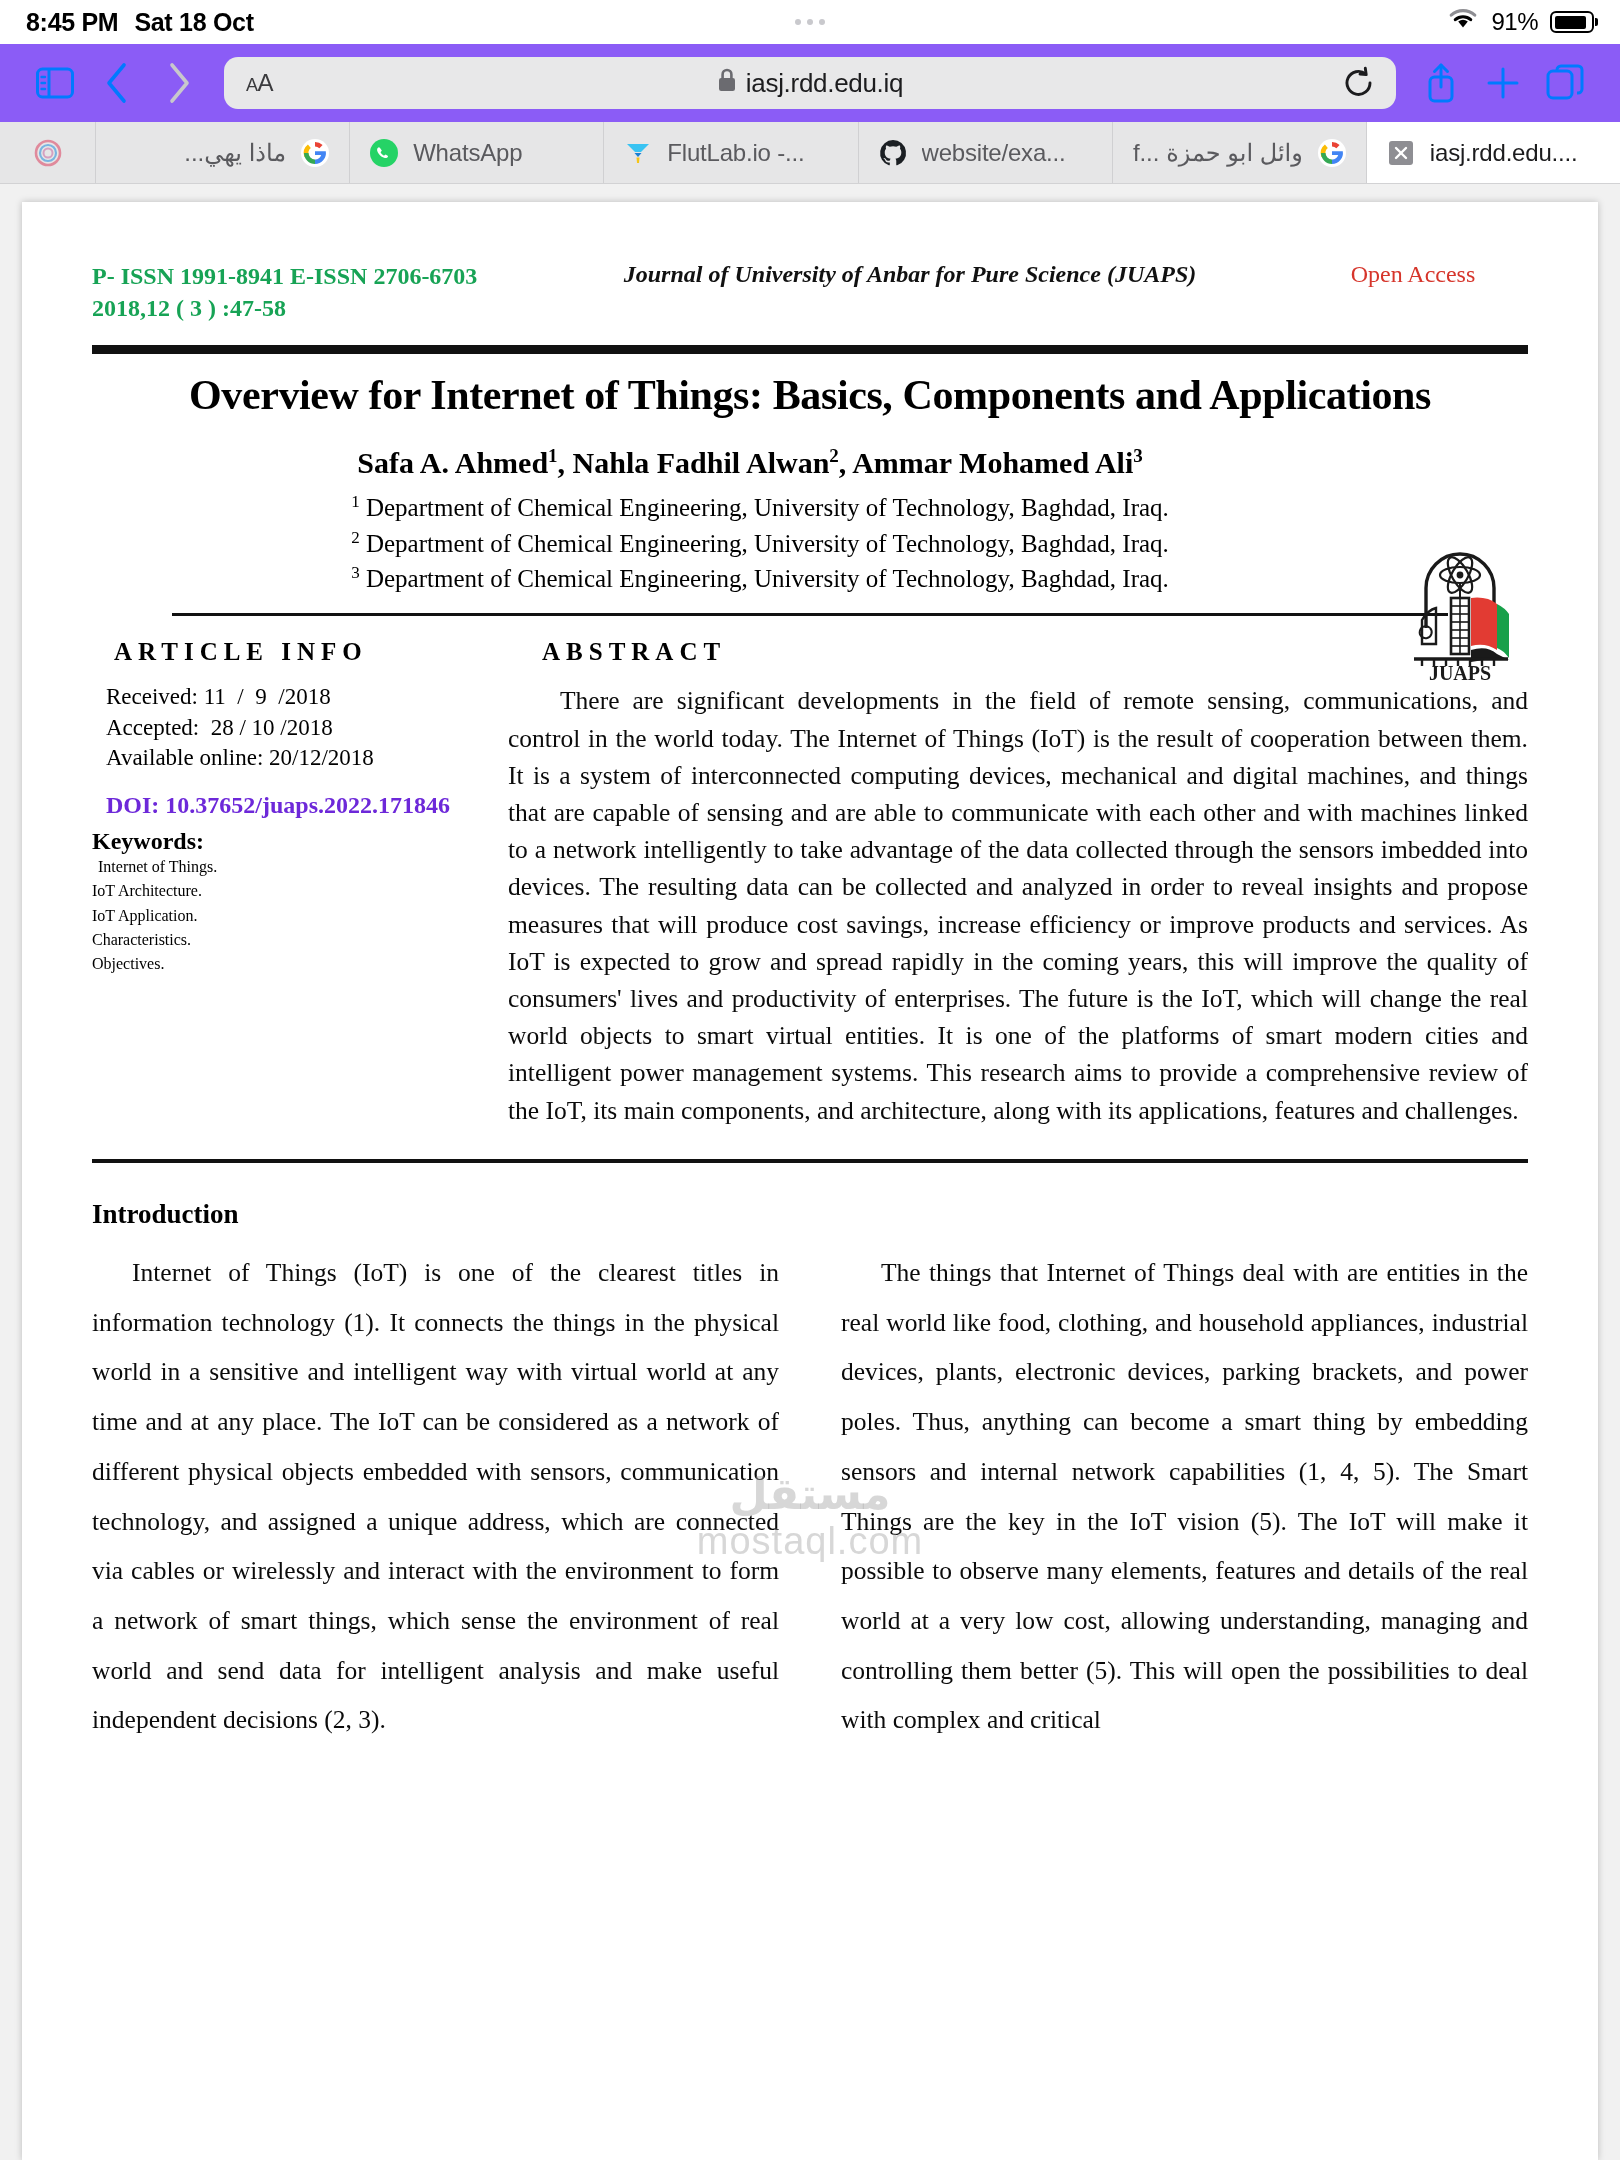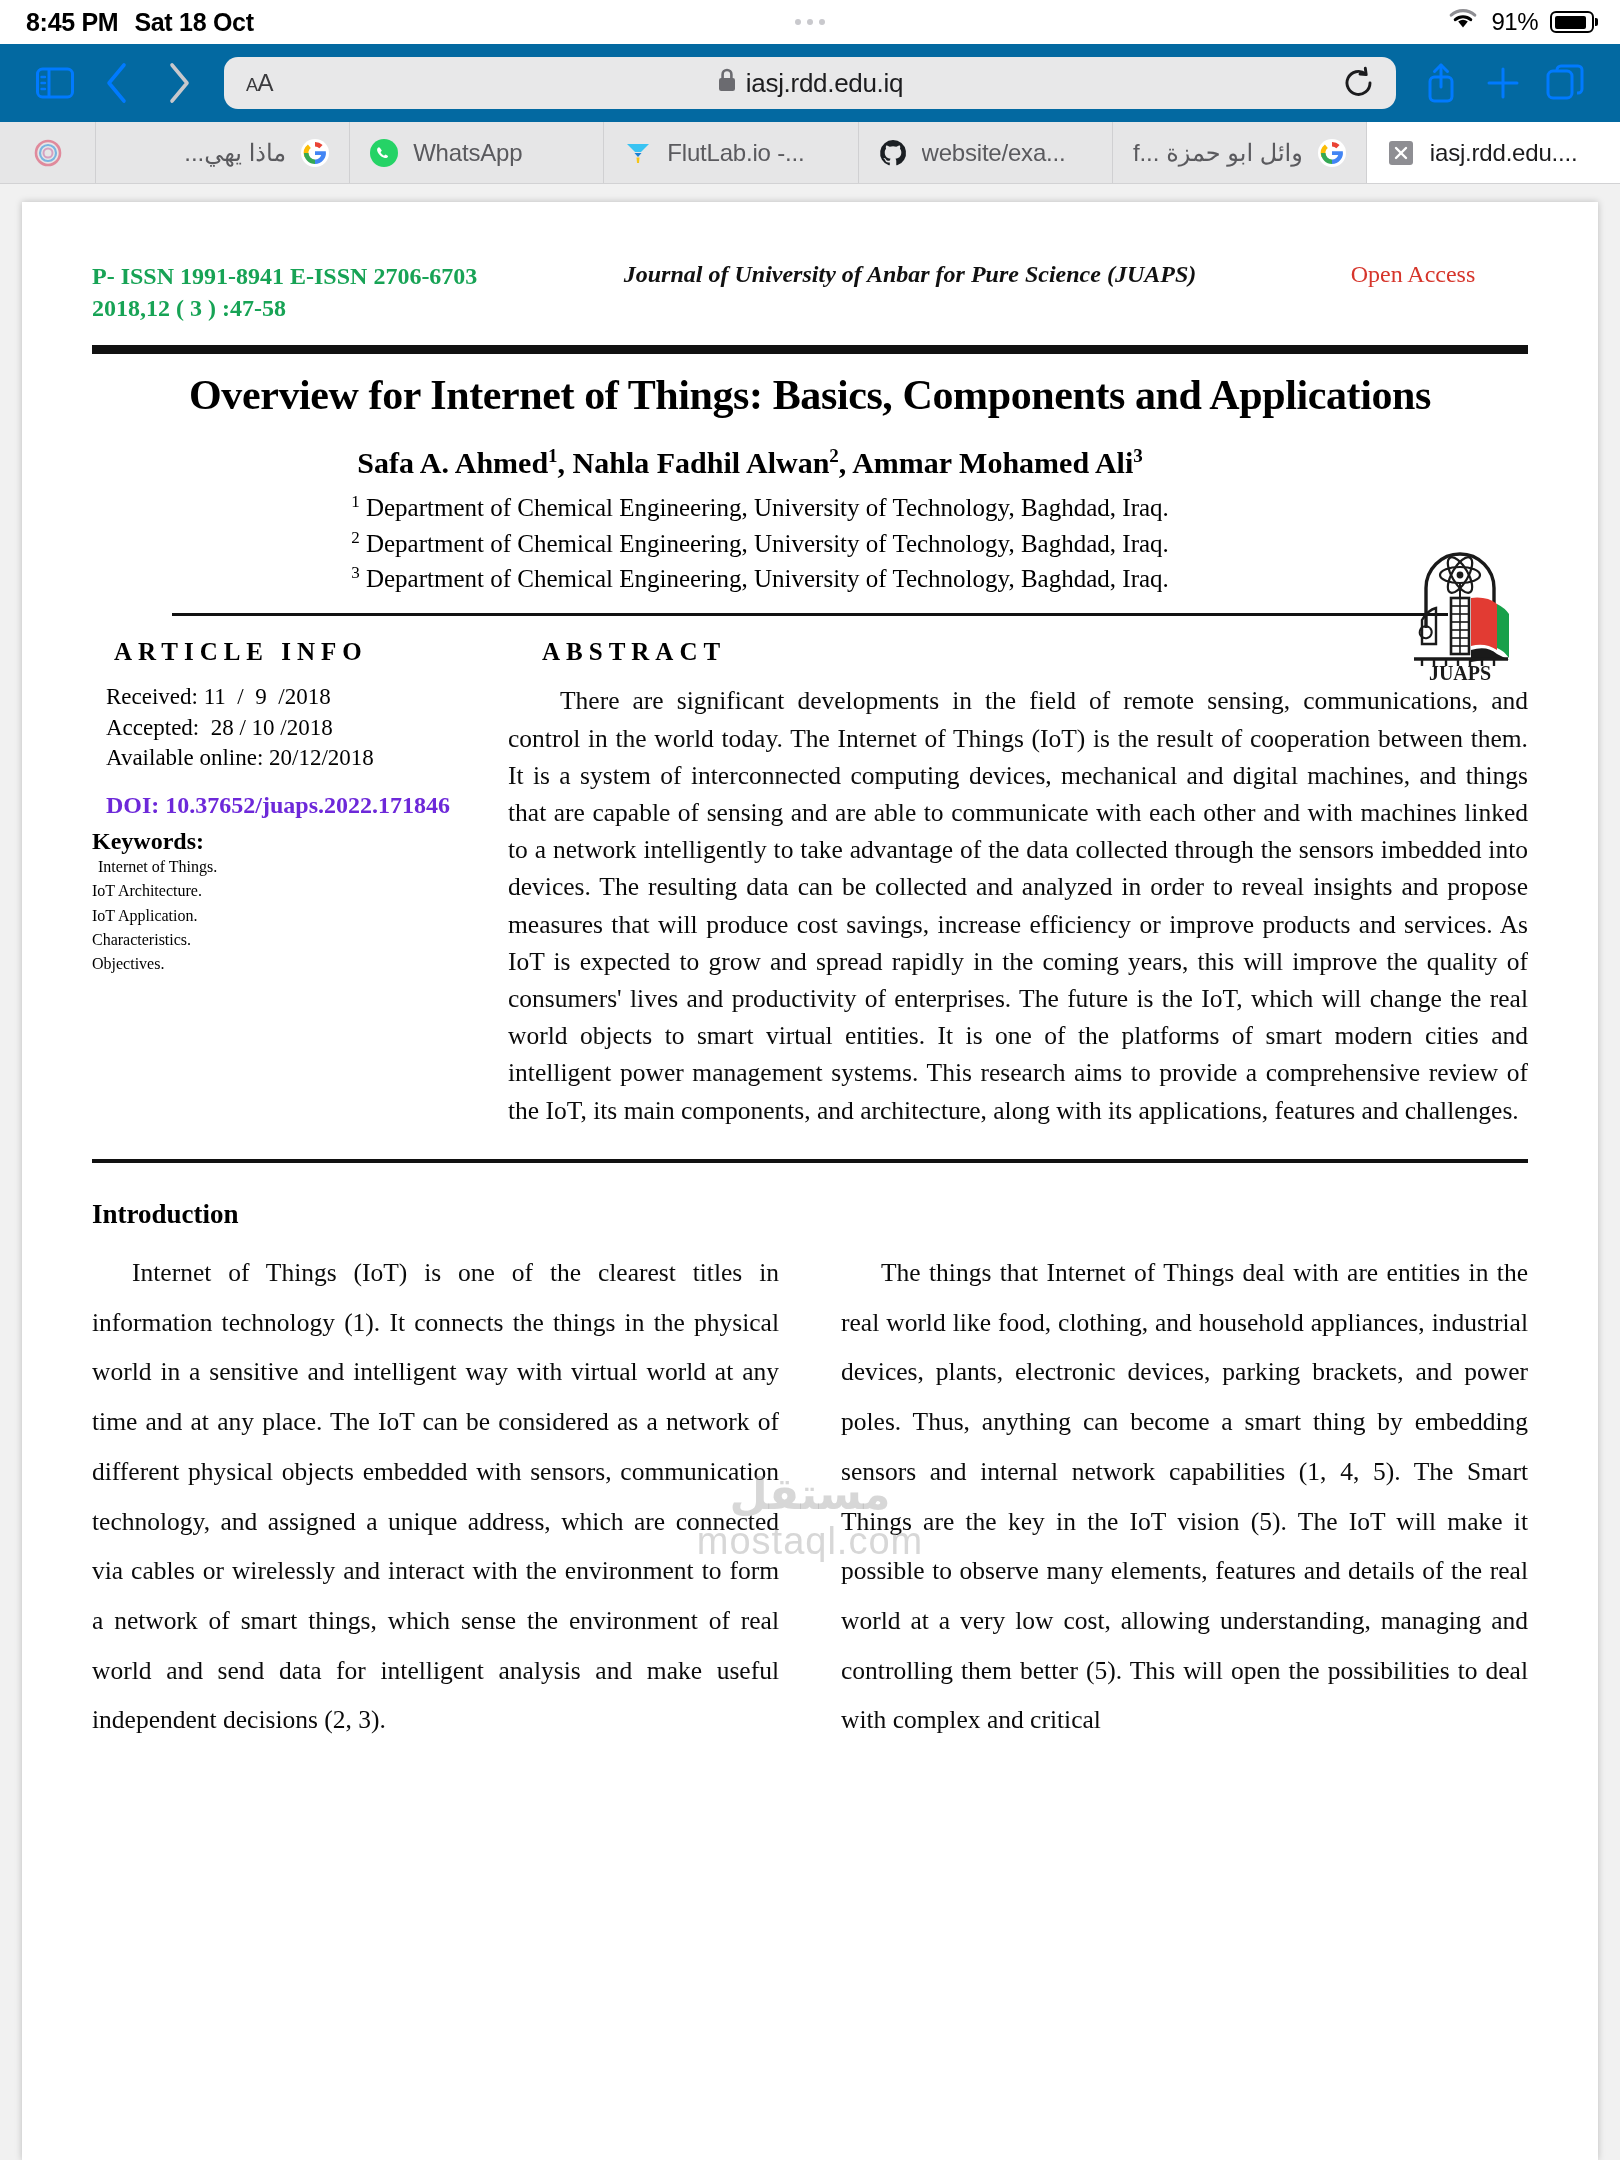--- a/index.html
+++ b/index.html
@@ -48,21 +48,21 @@
   }
   .battery .fill { background:#000; height:100%; width:91%; border-radius:2px; }
 
   
   .toolbar {
     height: 78px;
     display: flex;
     align-items: center;
     gap: 0;
     padding: 0 24px;
-    background: #0369a1;
+    background: #8b5cf6;
   }
   .tb-btn {
     width: 62px; height: 58px;
     display: flex; align-items: center; justify-content: center;
     flex: 0 0 auto;
     cursor: pointer;
   }
   .url-bar {
     flex: 1 1 auto;
     height: 52px;

